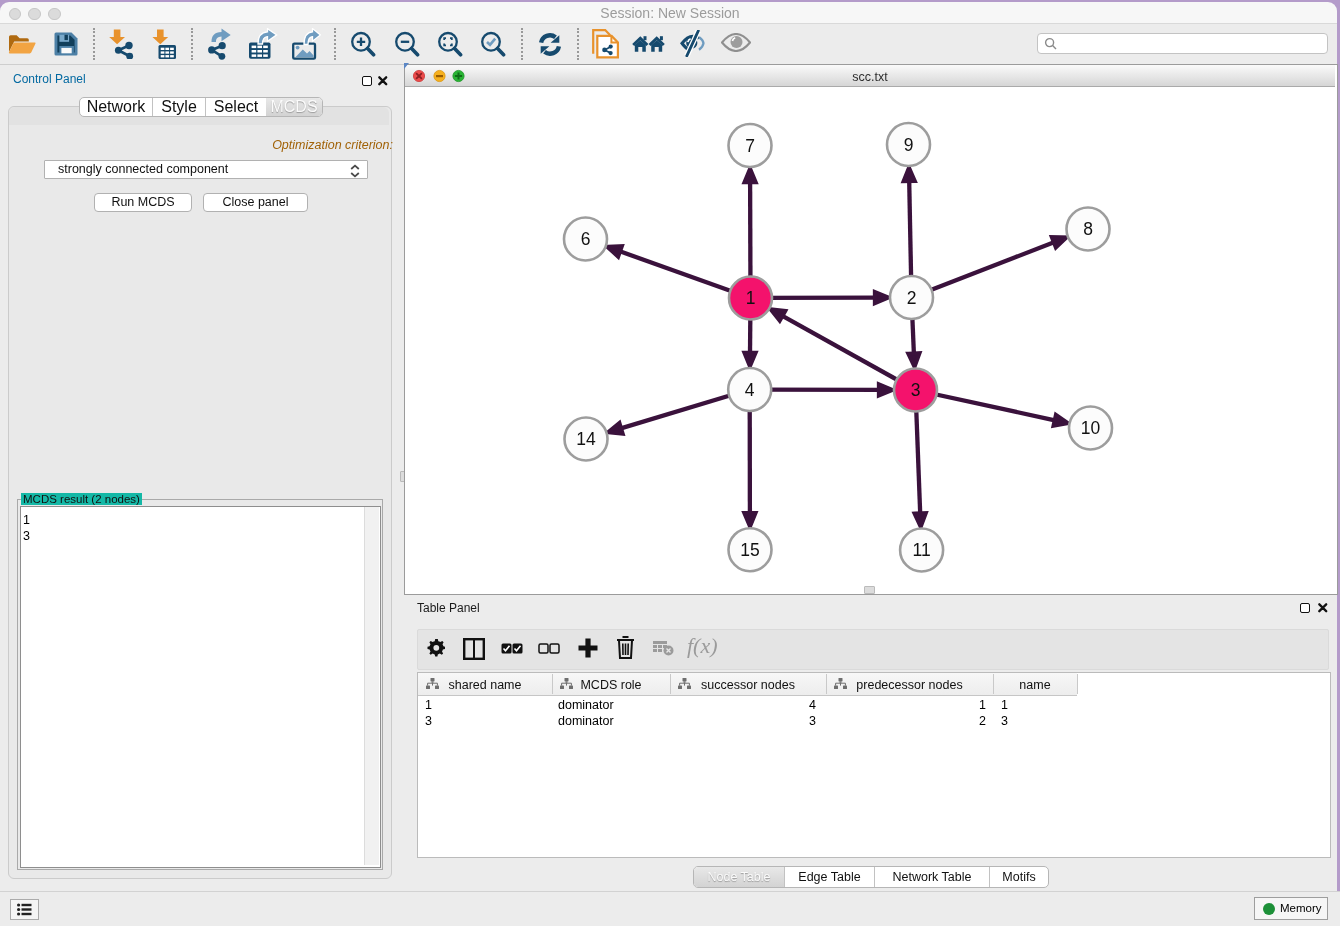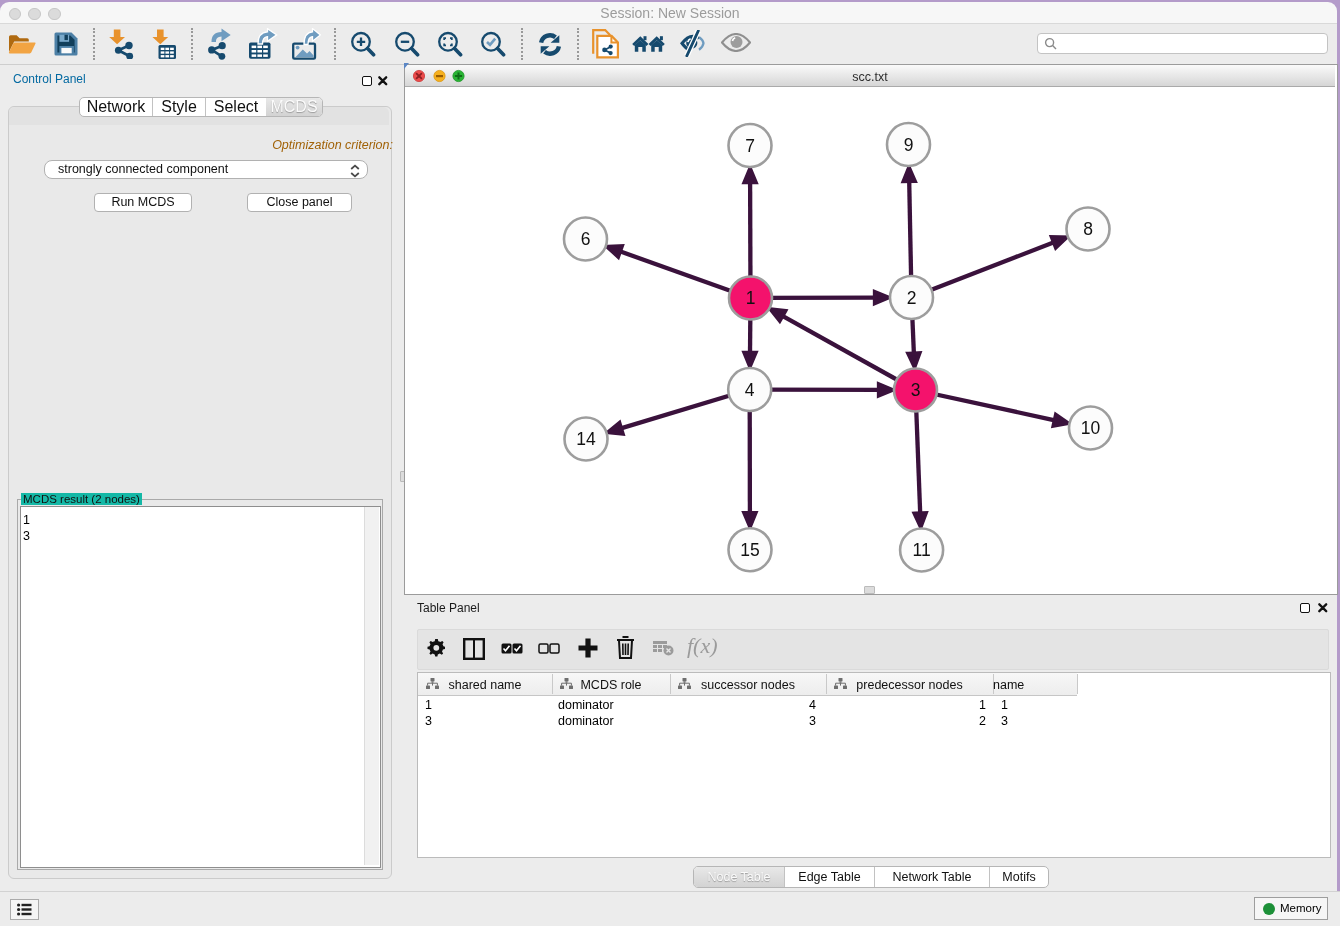--- a/index.html
+++ b/index.html
@@ -190,28 +190,28 @@
 <div class="abs" style="left:9px;top:107px;width:380px;height:18px;background:#e2e2e2;border-radius:6px 6px 0 0;"></div>
 
 <div class="abs" style="left:79px;top:97px;width:242px;height:18px;background:#fff;border:1px solid #b6b6b6;border-radius:5px;overflow:hidden;font-size:16px;color:#111;">
   <div style="position:absolute;left:0;top:0;width:72px;height:18px;text-align:center;line-height:18px;border-right:1px solid #c2c2c2;">Network</div>
   <div style="position:absolute;left:73px;top:0;width:52px;height:18px;text-align:center;line-height:18px;border-right:1px solid #c2c2c2;">Style</div>
   <div style="position:absolute;left:126px;top:0;width:60px;height:28px;text-align:center;line-height:18px;">Select</div>
   <div style="position:absolute;left:186px;top:0;width:56px;height:18px;text-align:center;line-height:18px;background:linear-gradient(#e8e8e8,#d3d3d3);color:#fbfbfb;text-shadow:0 1px 1px #9a9a9a;">MCDS</div>
 </div>
 
 <div class="abs" style="left:0px;top:138px;width:393px;height:14px;text-align:right;font-size:12.5px;color:#a16207;font-style:italic;">Optimization criterion:</div>
-<div class="abs" style="left:44px;top:160px;width:309px;height:17px;background:#fff;border:1px solid #b1b1b1;border-radius:8px;font-size:12.5px;color:#111;line-height:17px;padding-left:13px;box-sizing:content-box;">strongly connected component
+<div class="abs" style="left:44px;top:160px;width:309px;height:17px;background:#fff;border:1px solid #b1b1b1;border-radius:1px;font-size:12.5px;color:#111;line-height:17px;padding-left:13px;box-sizing:content-box;">strongly connected component
 <svg style="position:absolute;right:6px;top:2.5px" width="12" height="14" viewBox="0 0 12 14">
       <path d="M2.2 5 L6 1.6 L9.8 5" fill="none" stroke="#4a4a4a" stroke-width="1.8"></path>
       <path d="M2.2 9 L6 12.4 L9.8 9" fill="none" stroke="#4a4a4a" stroke-width="1.8"></path>
     </svg>
 </div>
 <div class="abs" style="left:94px;top:193px;width:96px;height:17px;background:#fff;border:1px solid #b1b1b1;border-radius:4px;text-align:center;font-size:12.5px;line-height:17px;color:#111;">Run MCDS</div>
-<div class="abs" style="left:203px;top:193px;width:103px;height:17px;background:#fff;border:1px solid #b1b1b1;border-radius:4px;text-align:center;font-size:12.5px;line-height:17px;color:#111;margin-left:44px;">Close panel</div>
+<div class="abs" style="left:203px;top:193px;width:103px;height:17px;background:#fff;border:1px solid #b1b1b1;border-radius:4px;text-align:center;font-size:12.5px;line-height:17px;color:#111;">Close panel</div>
 
 <div class="abs" style="left:17px;top:499px;width:364px;height:369px;border:1px solid #a9a9a9;"></div>
 <div class="abs" style="left:21px;top:493px;background:#14b8a6;padding:0 2px;font-size:11.5px;color:#111;">MCDS result (2 nodes)</div>
 <div class="abs" style="left:20px;top:506px;width:359px;height:360px;background:#fff;border:1px solid #8e8e8e;"></div>
 <div class="abs" style="left:364px;top:507px;width:14px;height:358px;background:#f1f1f1;border-left:1px solid #dcdcdc;"></div>
 <div class="abs" style="left:23px;top:512px;font-size:12.5px;color:#000;line-height:16px;">1<br>3</div>
 
 <div class="abs" style="left:399.5px;top:470.5px;width:3.5px;height:9px;background:#dcdcdc;border:1px solid #b9b9b9;border-radius:1px;"></div>
 
 <div class="abs" style="left:404px;top:64px;width:932px;height:529px;border:1px solid #9b9b9b;background:#fff;"></div>
@@ -379,21 +379,21 @@
       <rect x="4.5" y="0" width="4" height="3.4" rx="0.6"></rect>
       <rect x="0" y="7.6" width="4" height="3.4" rx="0.6"></rect>
       <rect x="9" y="7.6" width="4" height="3.4" rx="0.6"></rect>
       <path d="M6.1 3.4 L6.1 5.2 L1.6 5.2 L1.6 7.6 M6.9 3.4 L6.9 5.2 L11.4 5.2 L11.4 7.6 M6.5 5 L6.5 7.6" stroke="#6e6e6e" fill="none" stroke-width="1"></path>
     </g>
   </svg>
 <div class="abs" style="left:418px;top:678px;width:134px;text-align:center;font-size:12.5px;color:#111;">shared name</div>
 <div class="abs" style="left:552px;top:678px;width:118px;text-align:center;font-size:12.5px;color:#111;">MCDS role</div>
 <div class="abs" style="left:670px;top:678px;width:156px;text-align:center;font-size:12.5px;color:#111;">successor nodes</div>
 <div class="abs" style="left:826px;top:678px;width:167px;text-align:center;font-size:12.5px;color:#111;">predecessor nodes</div>
-<div class="abs" style="left:993px;top:678px;width:84px;font-size:12.5px;color:#111;">name</div>
+<div class="abs" style="left:993px;top:678px;width:84px;text-align:center;font-size:12.5px;color:#111;">name</div>
 <div class="abs" style="left:425px;top:698px;font-size:12.5px;color:#000;">1</div>
 <div class="abs" style="left:558px;top:698px;font-size:12.5px;color:#000;">dominator</div>
 <div class="abs" style="left:670px;top:698px;width:146px;text-align:right;font-size:12.5px;color:#000;">4</div>
 <div class="abs" style="left:826px;top:698px;width:160px;text-align:right;font-size:12.5px;color:#000;">1</div>
 <div class="abs" style="left:1001px;top:698px;font-size:12.5px;color:#000;">1</div>
 <div class="abs" style="left:425px;top:714px;font-size:12.5px;color:#000;">3</div>
 <div class="abs" style="left:558px;top:714px;font-size:12.5px;color:#000;">dominator</div>
 <div class="abs" style="left:670px;top:714px;width:146px;text-align:right;font-size:12.5px;color:#000;">3</div>
 <div class="abs" style="left:826px;top:714px;width:160px;text-align:right;font-size:12.5px;color:#000;">2</div>
 <div class="abs" style="left:1001px;top:714px;font-size:12.5px;color:#000;">3</div>

